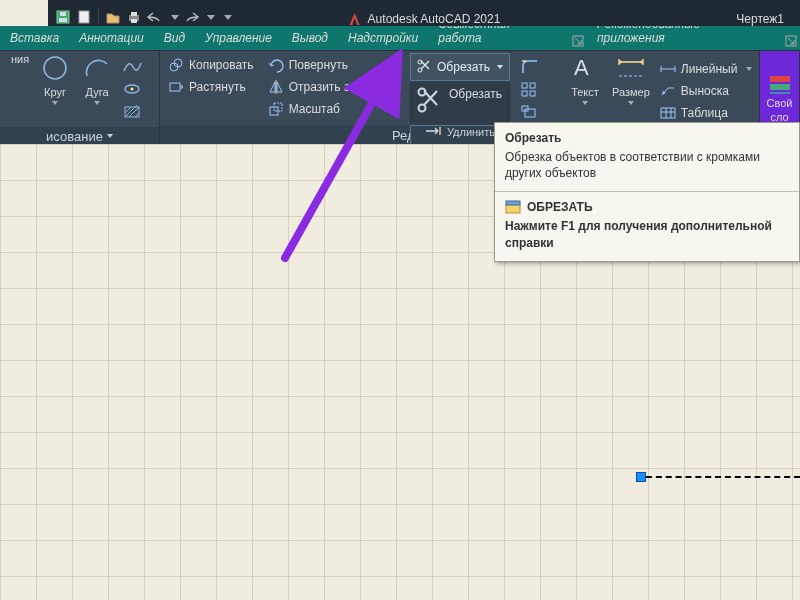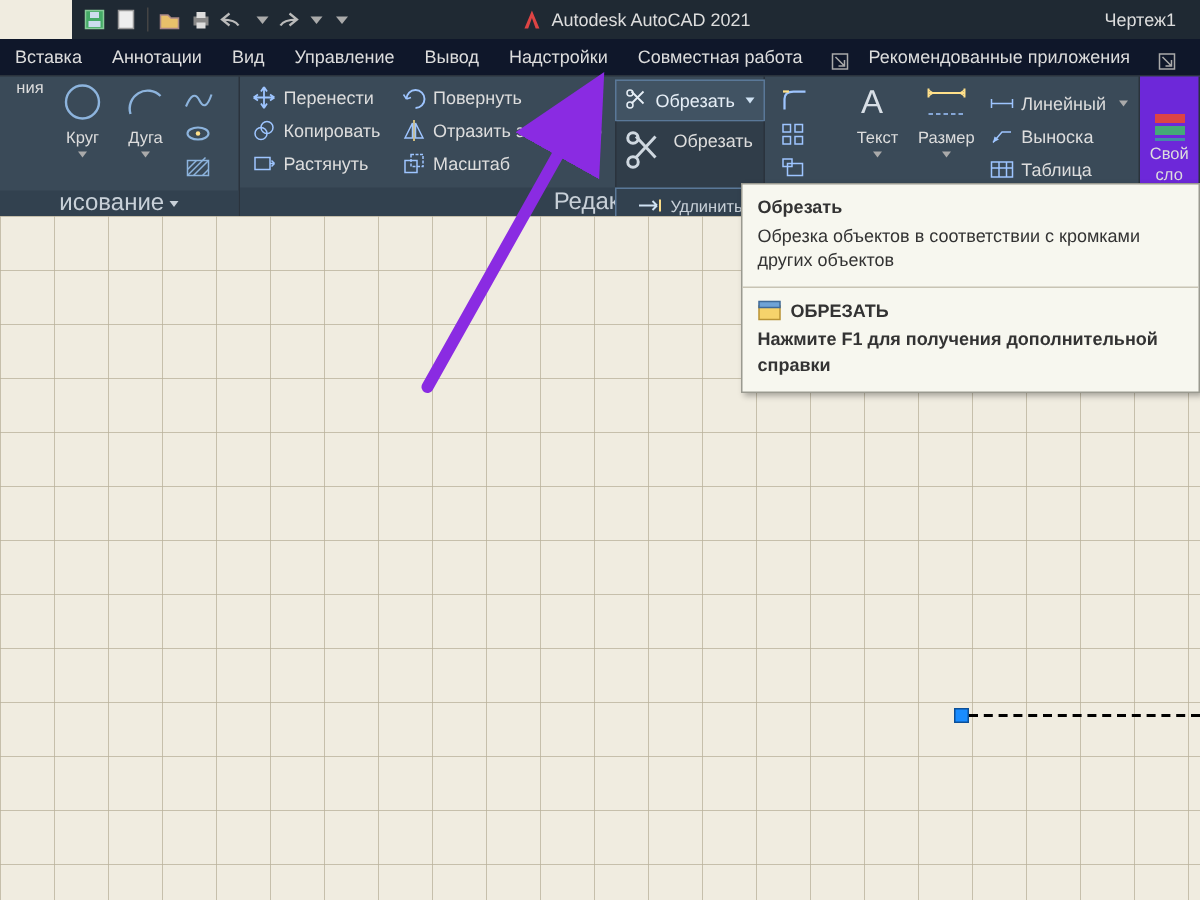--- a/index.html
+++ b/index.html
@@ -1,48 +1,48 @@
 <!DOCTYPE html>
 <html><head>
 <meta charset="utf-8">
 <style>
   * { margin:0; padding:0; box-sizing:border-box; font-family:"Segoe UI",Arial,sans-serif; }
   body { width:800px; height:600px; background:#f0ece0; overflow:hidden; position:relative; }
-  .titlebar { height:26px; background:#1f2933; display:flex; align-items:center; color:#ccc; font-size:11px; position:relative;margin-left:48px; }
+  .titlebar { height:26px; background:#1f2933; display:flex; align-items:flex-end; color:#ccc; font-size:11px; position:relative;margin-left:48px; }
   .qat { display:flex; align-items:center; gap:3px; padding:0 6px; }
   .qat-btn { width:18px; height:18px; display:flex; align-items:center; justify-content:center; color:#bbb; cursor:pointer; }
   .qat-sep { width:1px; height:16px; background:#444; margin:0 2px; }
   .titlebar-center { position:absolute; left:50%; transform:translateX(-50%); display:flex; align-items:center; gap:6px; color:#ddd; font-size:12px; }
   .titlebar-center .acad-a { width:14px; height:14px; }
   .titlebar-right { position:absolute; right:16px; color:#ddd; font-size:12px; }
   .doc-arrow { width:0; height:0; border-left:4px solid transparent; border-right:4px solid transparent; border-top:5px solid #aaa; display:inline-block; margin-left:4px; vertical-align:middle;}
-  .menubar { height:24px; background:#0f172a; display:flex; align-items:flex-end; color:#ddd; font-size:12px; }
+  .menubar { height:24px; background:#0f766e; display:flex; align-items:flex-end; color:#ddd; font-size:12px;font-style:italic; }
   .menubar .tab { padding:4px 10px 5px 10px; cursor:pointer; }
   .menubar .launcher { margin-left:6px; width:18px; height:18px; display:flex; align-items:center; justify-content:center; color:#aaa;}
   .ribbon { height:94px; background:#3a4a58; border-top:1px solid #2a333d; display:flex; position:relative; }
   .panel { height:94px; border-right:1px solid #2a333d; display:flex; flex-direction:column; }
   .panel-body { flex:1; display:flex; align-items:center; padding:2px 6px; }
-  .panel-title { height:20px; background:#32414f; color:#c8d0d8; font-size:16px; display:flex; align-items:center; justify-content:center; gap:4px; }
+  .panel-title { height:20px; background:#32414f; color:#c8d0d8; font-size:13px; display:flex; align-items:center; justify-content:center; gap:4px; }
   .panel-title .drop { width:0;height:0;border-left:3px solid transparent;border-right:3px solid transparent;border-top:4px solid #c8d0d8;}
   .bigbtn { display:flex; flex-direction:column; align-items:center; justify-content:flex-start; gap:3px; padding:0 6px; color:#ddd; font-size:11px; cursor:pointer; height:72px;}
   .bigbtn .caret { width:0;height:0;border-left:3px solid transparent;border-right:3px solid transparent;border-top:4px solid #aaa;}
   .icon-slot { width:30px; height:30px; display:flex; align-items:center; justify-content:center; position:relative;}
   .vstack { display:flex; flex-direction:column; gap:0px; }
   .smallrow { display:flex; align-items:center; gap:5px; color:#ddd; font-size:12px; padding:2px 4px; height:22px; cursor:pointer; white-space:nowrap;}
   .smallrow .mini-icon { width:16px; height:16px; display:flex; align-items:center; justify-content:center; color:#9ec5ff; flex:0 0 16px;}
   .smallrow .caret { margin-left:4px; width:0;height:0;border-left:3px solid transparent;border-right:3px solid transparent;border-top:4px solid #aaa;}
   .iconcol { display:flex; flex-direction:column; gap:3px; padding:2px 4px;}
   .iconbtn { width:20px; height:20px; display:flex; align-items:center; justify-content:center; cursor:pointer;}
   .highlight-row { background:#415363; border:1px solid #5a7898; border-radius:2px;}
   .trim-top { height:28px; display:flex; align-items:center; gap:4px; padding:0 6px; border:1px solid #5a7898; background:#415363; color:#e6eef6; font-size:12px; cursor:pointer;}
   .trim-top .mini-icon{width:16px;height:16px;}
   .trim-top .split { margin-left:auto; width:0;height:0;border-left:3px solid transparent;border-right:3px solid transparent;border-top:4px solid #cfe2f3;}
   .trim-sub { height:44px; background:#303d49; border-left:1px solid #2a333d; border-right:1px solid #2a333d; display:flex; align-items:flex-start; padding:6px 6px; gap:6px; color:#ddd; font-size:12px;}
   .trim-sub .scissors { width:26px; height:26px; }
-  .extend-row { height:20px; background:#32414f; color:#c8d0d8; font-size:11px; display:flex; align-items:flex-end; justify-content:center; gap:6px;}
+  .extend-row { height:20px; background:#32414f; color:#c8d0d8; font-size:11px; display:flex; align-items:flex-start; justify-content:center; gap:6px;}
   .extend-row .mini-icon {width:16px;height:12px;}
   
   .tooltip { position:absolute; left:494px; top:122px; width:306px; background:#f7f7ef; border:1px solid #9a9a90; color:#333; font-size:12px; z-index:20; box-shadow:2px 2px 4px rgba(0,0,0,0.3);}
   .tooltip .tt-head { padding:8px 10px 2px 10px; font-weight:bold; }
   .tooltip .tt-body { padding:2px 10px 10px 10px; line-height:1.35;}
   .tooltip .tt-sep { height:1px; background:#c8c4b4; margin:0 0px;}
   .tooltip .tt-cmd { display:flex; align-items:center; gap:6px; padding:8px 10px 4px 10px; font-weight:bold; color:#333;}
   .tooltip .tt-cmd .cmd-icon{width:16px;height:14px;}
   .tooltip .tt-help { padding:0 10px 10px 10px; font-weight:bold; line-height:1.35;}
   
@@ -185,28 +185,20 @@
       <span class="drop"></span>
     </div>
   </div>
 
   <div class="panel" style="width:350px;flex-direction:row;flex-wrap:wrap">
     <div style="display:flex;flex:1 0 100%;height:74px;">
       <div class="vstack" style="padding:3px 2px 0 4px">
         <div class="smallrow">
           <span class="mini-icon">
               <svg width="16" height="16">
-                <path d="M8 1 L8 15 M1 8 L15 8 M8 1 l-2 3 M8 1 l2 3 M8 15 l-2 -3 M8 15 l2 -3 M1 8 l3 -2 M1 8 l3 2 M15 8 l-3 -2 M15 8 l-3 2" stroke="#9ec5ff" stroke-width="1.2" fill="none"></path>
-              </svg>
-            </span>
-          <span>Перенести</span>
-        </div>
-        <div class="smallrow">
-          <span class="mini-icon">
-              <svg width="16" height="16">
                 <circle cx="6" cy="10" r="4" fill="none" stroke="#9ec5ff"></circle>
                 <circle cx="10" cy="6" r="4" fill="none" stroke="#9ec5ff"></circle>
               </svg>
             </span>
           <span>Копировать</span>
         </div>
         <div class="smallrow">
           <span class="mini-icon">
               <svg width="16" height="16">
                 <rect x="2" y="4" width="10" height="8" fill="none" stroke="#9ec5ff"></rect>

